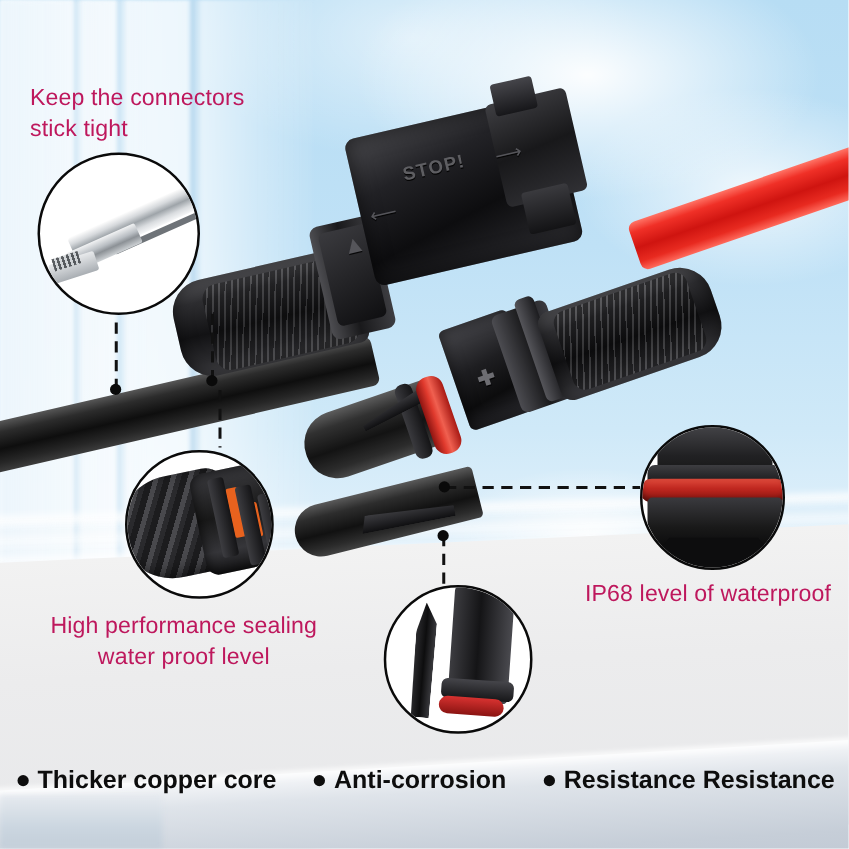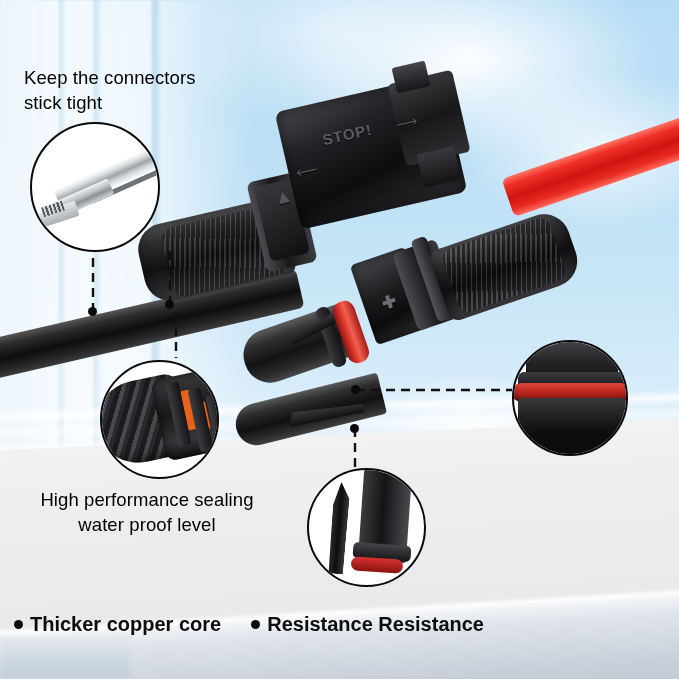--- a/index.html
+++ b/index.html
@@ -108,21 +108,21 @@
     position: absolute;
     left: 0; top: 636px;
     width: 130px; height: 43px;
     background: linear-gradient(180deg, #e6eaef 0%, #cbd6e0 60%, #c3ced9 100%);
     filter: blur(2px);
   }
 
   
   .callout-text {
     position: absolute;
-    color: #000000;
+    color: #be185d;
     font-size: 18.5px;
     line-height: 25px;
     letter-spacing: 0.1px;
     white-space: pre-line;
     z-index: 40;
   }
   #t-keep   { left: 24px;  top: 65px;  width: 240px; }
   #t-seal   { left: 22px;  top: 487px; width: 250px; text-align: center; }
   #t-self   { left: 424px; top: 544px; }
   #t-ip68   { left: 468px; top: 462px; }
@@ -638,25 +638,30 @@
     <div class="ip-shoulder"></div>
     <div class="ip-oring"></div>
     <div class="ip-body-bot"></div>
     <div class="ip-base"></div>
   </div>
 
   <div class="callout-text" id="t-keep">Keep the connectors
 stick tight</div>
   <div class="callout-text" id="t-seal">High performance sealing
 water proof level</div>
+  <div class="callout-text" id="t-ip68">IP68 level of waterproof</div>
 
   <div class="feature-bar">
     <div class="feature" id="f0">
       <span class="bullet"></span>
       <span>Thicker copper core</span>
+    </div>
+    <div class="feature" id="f1">
+      <span class="bullet"></span>
+      <span>Anti-corrosion</span>
     </div>
     <div class="feature" id="f2">
       <span class="bullet"></span>
       <span>Resistance Resistance</span>
     </div>
   </div>
 
 </div>
 
 </body></html>

